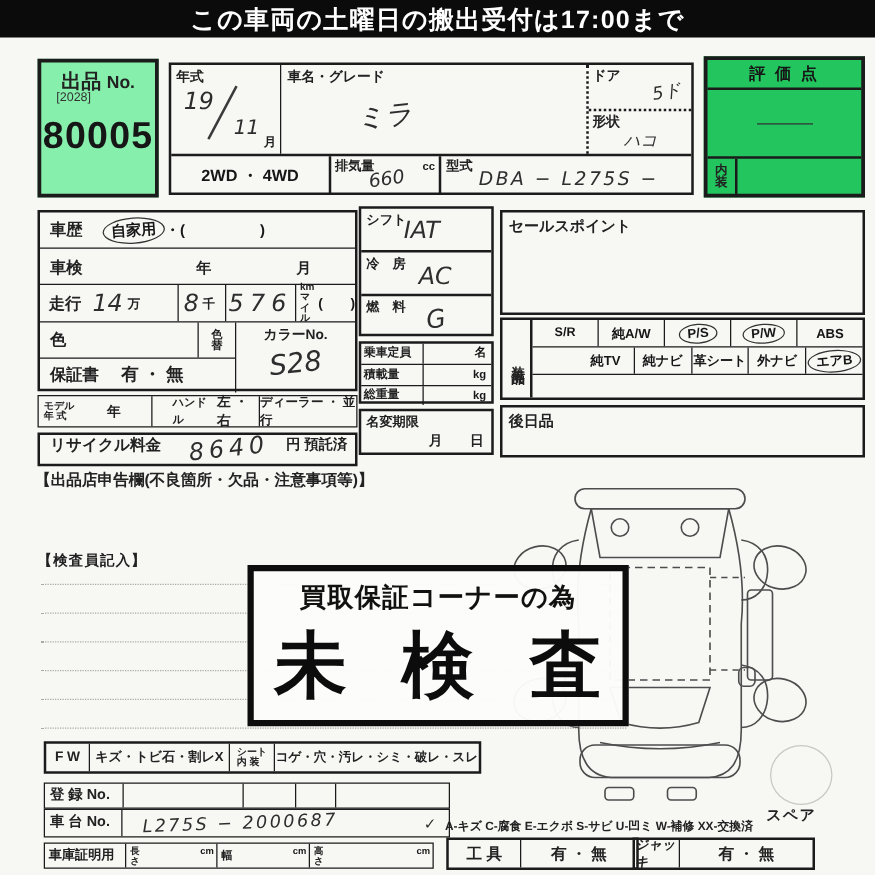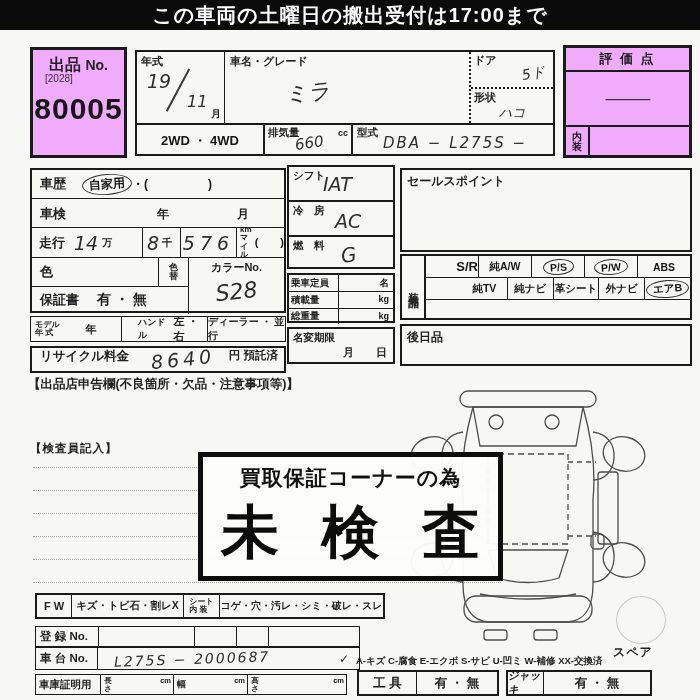--- a/index.html
+++ b/index.html
@@ -13,37 +13,37 @@
   .hw{font-family:"DejaVu Sans",sans-serif;font-style:italic;color:#2e2e2e;}
   .circ{display:inline-block;border:1.6px solid #333;border-radius:50%;padding:1px 6px;transform:rotate(-4deg);}
   .flex{display:flex;}
   .cell{box-sizing:border-box;}
   .bl{border-left:1.5px solid #1b1b1b;}
   .br{border-right:1.5px solid #1b1b1b;}
   .br2{border-right:2px solid #1b1b1b;}
   .center{display:flex;align-items:center;justify-content:center;}
   .dotline{position:absolute;border-bottom:1.2px dotted #a9a9a6;height:0;}
   #stamp{position:absolute;left:198px;top:452px;width:305px;height:129px;border:5px solid #0d0d0d;
-         background:rgba(252,252,250,.97);box-sizing:border-box;z-index:6;text-align:center;font-family:Liberation Serif, serif;}
+         background:rgba(252,252,250,.97);box-sizing:border-box;z-index:6;text-align:center;}
   #stamp .l1{margin-top:7px;font-size:21px;font-weight:700;letter-spacing:1px;color:#111;}
   #stamp .l2{margin-top:2px;font-size:58px;font-weight:700;letter-spacing:14px;color:#0c0c0c;padding-left:14px;}
   .banner{position:absolute;left:0;top:0;width:700px;height:30px;background:#0b0b0b;color:#fff;
           display:flex;align-items:center;justify-content:center;font-size:20px;font-weight:700;letter-spacing:1px;}
   svg{display:block;}
 </style>
 </head>
 <body>
 
 <div id="sheet">
 
   <div class="banner">
     <span>この車両の土曜日の搬出受付は17:00まで</span>
   </div>
 
-  <div class="box thick" style="left:30px;top:47px;width:97px;height:111px;background:#f0abfc;">
+  <div class="box thick" style="left:30px;top:47px;width:97px;height:111px;background:#86efac;">
     <div style="position:relative;padding-top:5px;text-align:center;">
       <span class="lbl" style="font-size:16px;">出品</span>
       <span class="lbl" style="font-size:14px;">No.</span>
       <div style="font-size:10px;color:#333;margin-top:-3px;text-align:left;padding-left:12px;">[2028]</div>
       <div style="font-size:30px;font-weight:700;letter-spacing:1px;margin-top:8px;">80005</div>
     </div>
   </div>
 
   <div class="box" style="left:135px;top:50px;width:420px;height:106px;">
     <div class="flex" style="height:71px;border-bottom:2px solid #1b1b1b;">
@@ -76,21 +76,21 @@
         <span class="hw" style="font-size:15px;position:absolute;left:30px;top:9px;transform:rotate(-8deg);">660</span>
         <span class="lbl" style="font-size:9px;position:absolute;right:3px;top:3px;">cc</span>
       </div>
       <div class="cell" style="flex:1;position:relative;">
         <span class="lbl" style="font-size:10.5px;position:absolute;left:4px;top:1px;">型式</span>
         <span class="hw" style="font-size:15px;position:absolute;left:30px;top:9px;letter-spacing:2px;">DBA − L275S −</span>
       </div>
     </div>
   </div>
 
-  <div class="box thick" style="left:563px;top:45px;width:129px;height:113px;background:#f0abfc;">
+  <div class="box thick" style="left:563px;top:45px;width:129px;height:113px;background:#22c55e;">
     <div class="center" style="height:22px;border-bottom:2px solid #1b1b1b;font-size:13px;font-weight:700;letter-spacing:2px;">評 価 点</div>
     <div class="center" style="height:53px;">
       <span style="display:inline-block;transform:scaleX(2.8);font-size:16px;color:#333;">―</span>
     </div>
     <div class="flex" style="height:30px;border-top:2px solid #1b1b1b;">
       <div class="cell center pre lbl" style="width:24px;border-right:2px solid #1b1b1b;font-size:10px;">内
 装</div>
       <div class="cell" style="flex:1;"></div>
     </div>
   </div>
@@ -210,21 +210,21 @@
 
   <div class="box" style="left:400px;top:168px;width:292px;height:84px;">
     <span class="lbl" style="font-size:12px;position:absolute;left:5px;top:3px;">セールスポイント</span>
   </div>
 
   <div class="box" style="left:400px;top:254px;width:292px;height:66px;border-width:2.5px;">
     <div class="flex" style="height:100%;">
       <div class="cell br2 center lbl" style="width:24px;font-size:11px;writing-mode:vertical-rl;text-orientation:upright;letter-spacing:3px;">装備品</div>
       <div class="cell" style="flex:1;">
         <div class="flex" style="height:21px;border-bottom:1.5px solid #1b1b1b;">
-          <div class="cell center" style="flex:1;font-size:13px;font-weight:600;border-right:1.5px solid #1b1b1b;justify-content:flex-end;">
+          <div class="cell center" style="flex:1;font-size:10px;font-weight:600;border-right:1.5px solid #1b1b1b;">
               <span>S/R</span>
             </div>
           <div class="cell center" style="flex:1;font-size:10.5px;font-weight:600;border-right:1.5px solid #1b1b1b;">
               <span>純A/W</span>
             </div>
           <div class="cell center" style="flex:1;font-size:10.5px;font-weight:600;border-right:1.5px solid #1b1b1b;">
               <span class="circ">P/S</span>
             </div>
           <div class="cell center" style="flex:1;font-size:10.5px;font-weight:600;border-right:1.5px solid #1b1b1b;">
               <span class="circ">P/W</span>
@@ -357,21 +357,21 @@
       <div class="cell bl center pre lbl" style="width:15px;font-size:7.5px;">高
 さ</div>
       <div class="cell" style="flex:1;position:relative;">
           <span style="position:absolute;right:2px;top:1px;font-size:7.5px;font-weight:700;">cm</span>
         </div>
     </div>
   </div>
 
   <div class="abs lbl" style="left:356px;top:655px;font-size:9.5px;">A-キズ C-腐食 E-エクボ S-サビ U-凹ミ W-補修 XX-交換済</div>
 
-  <div class="box" style="left:357px;top:670px;width:142px;height:26px;">
+  <div class="box" style="left:357px;top:670px;width:154px;height:26px;">
     <div class="flex" style="height:100%;">
       <div class="cell br center lbl" style="width:58px;font-size:12.5px;">工 具</div>
       <div class="cell center lbl" style="flex:1;font-size:12.5px;">有 ・ 無</div>
     </div>
   </div>
 
   <div class="box" style="left:506px;top:670px;width:146px;height:26px;">
     <div class="flex" style="height:100%;">
       <div class="cell br center lbl" style="width:36px;font-size:10.5px;font-style:italic;">ジャッキ</div>
       <div class="cell center lbl" style="flex:1;font-size:12.5px;">有 ・ 無</div>

